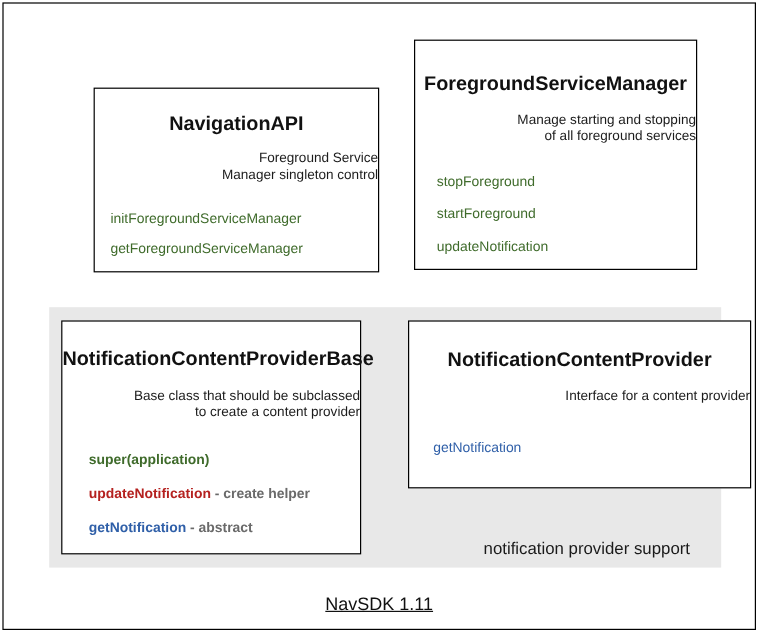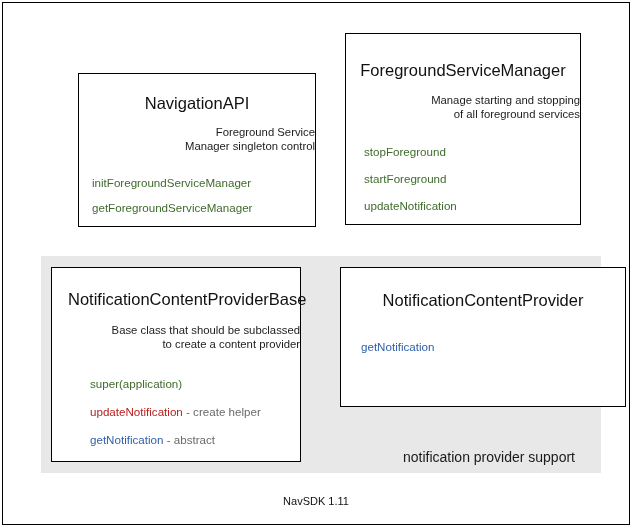--- a/index.html
+++ b/index.html
@@ -56,20 +56,21 @@
     background: #ffffff;
     border: 1.4px solid #000000;
     box-sizing: border-box;
   }
   .class-title {
     text-align: center;
     color: #111111;
     font-size: 16.5px;
     line-height: 20px;
     white-space: nowrap;
+    font-weight: bold;
   }
   .class-desc {
     text-align: right;
     color: #1c1c1c;
     font-size: 11.3px;
     line-height: 14px;
   }
   .member-list {
     display: block;
   }
@@ -98,44 +99,45 @@
   #box-foreground-service-manager {
     left: 342px; top: 30px; width: 236px; height: 192px;
   }
   #box-foreground-service-manager .class-title { margin-top: 26px; }
   #box-foreground-service-manager .class-desc  { margin-top: 13px; }
   #box-foreground-service-manager .member-list { margin-top: 24px; padding-left: 18px; }
   #box-foreground-service-manager .member + .member { margin-top: 13px; }
 
   
   #box-ncp-base {
-    left: 48px; top: 264px; width: 250px; height: 195px; padding-left: 16px;
+    left: 48px; top: 264px; width: 250px; height: 195px;
   }
   #box-ncp-base .class-title { margin-top: 21px; }
   #box-ncp-base .class-desc  { margin-top: 14px; }
-  #box-ncp-base .member-list { margin-top: 26px; padding-left: 22px; }
+  #box-ncp-base .member-list { margin-top: 26px; padding-left: 22px; font-weight: bold; }
   #box-ncp-base .member + .member { margin-top: 14px; }
 
   
   #box-ncp-interface {
     left: 337px; top: 264px; width: 286px; height: 140px;
   }
   #box-ncp-interface .class-title { margin-top: 22px; }
   #box-ncp-interface .class-desc  { margin-top: 13px; }
   #box-ncp-interface .member-list { margin-top: 30px; padding-left: 20px; }
 
   
   .footer-caption {
     position: absolute;
     left: 0;
     right: 0;
     top: 492px;
     text-align: center;
-    font-size: 11px;
+    font-size: 15px;
     color: #111111;
+    text-decoration: underline;
   }
 </style>
 </head>
 <body>
 
 <div id="canvas">
 
   <div class="outer-frame">
 
     <div class="group-panel">
@@ -191,20 +193,23 @@
           <span class="m-name c-red">updateNotification</span><span class="m-suffix"> - create helper</span>
         </div>
         <div class="member">
           <span class="m-name c-blue">getNotification</span><span class="m-suffix"> - abstract</span>
         </div>
       </div>
     </div>
 
     <div class="class-box" id="box-ncp-interface">
       <div class="class-title">NotificationContentProvider</div>
+      <div class="class-desc">
+        <div>Interface for a content provider</div>
+      </div>
       <div class="member-list">
         <div class="member">
           <span class="m-name c-blue">getNotification</span><span class="m-suffix"></span>
         </div>
       </div>
     </div>
 
     <div class="footer-caption">NavSDK 1.11</div>
 
   </div>

